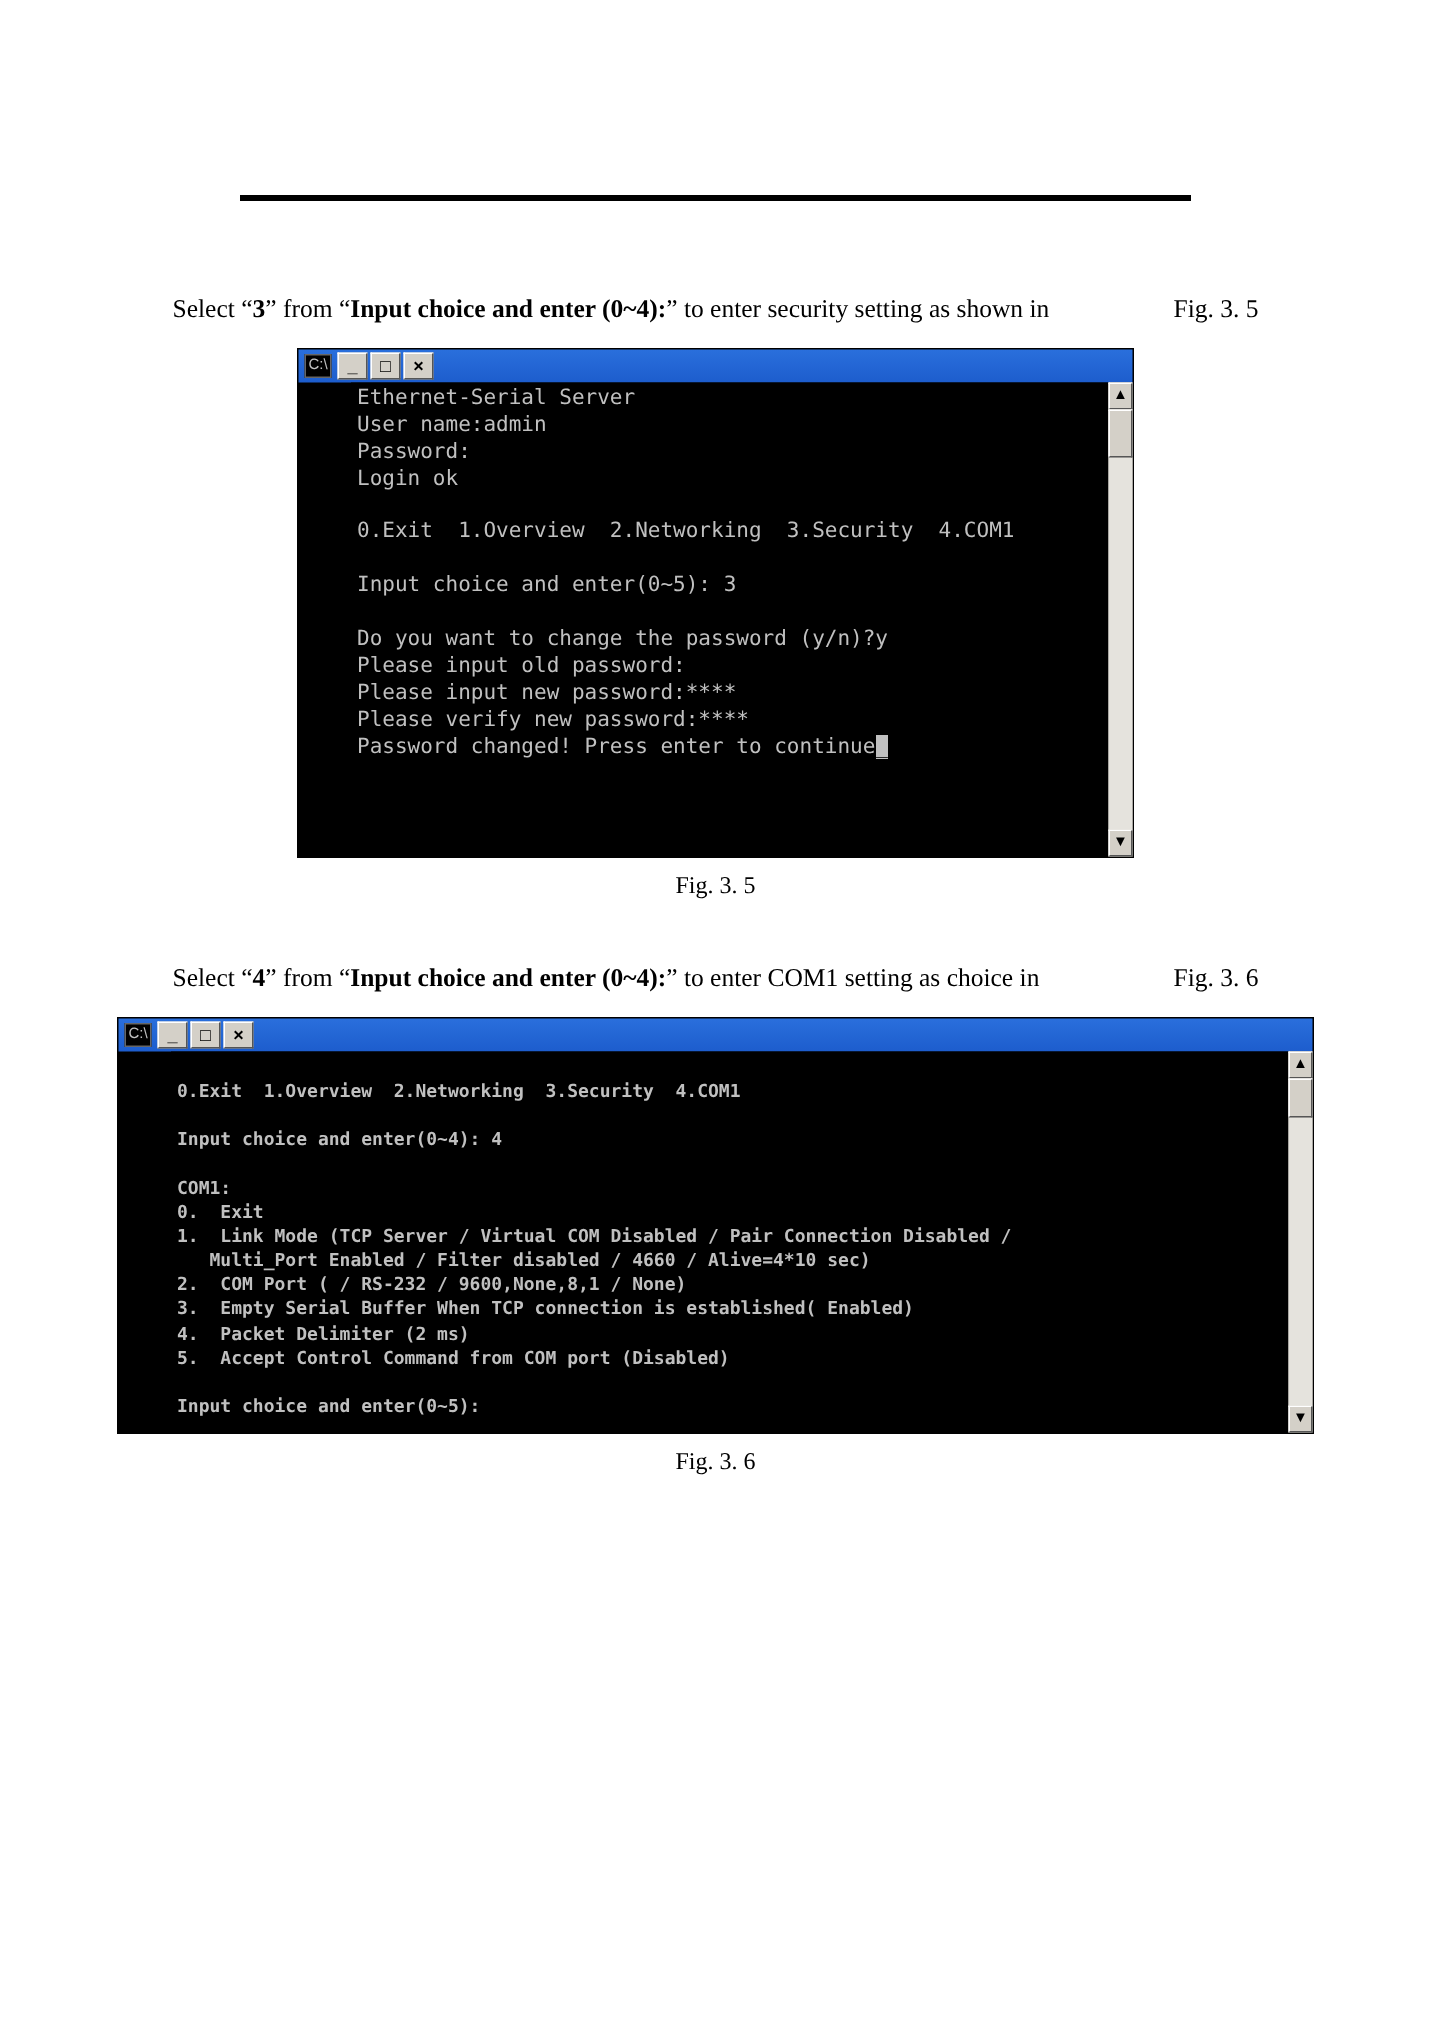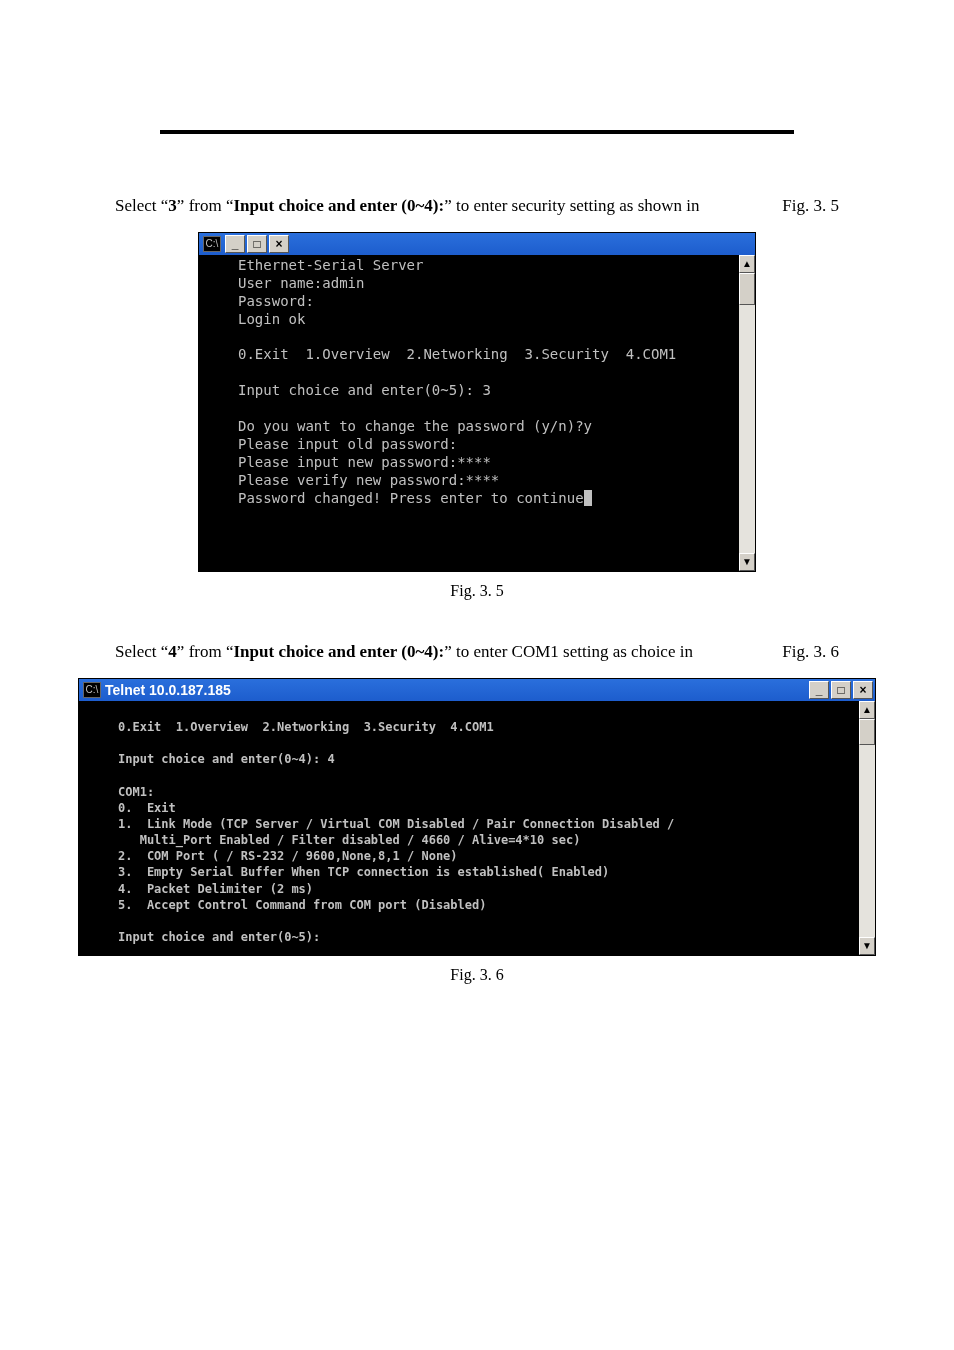--- a/index.html
+++ b/index.html
@@ -200,21 +200,20 @@
     <span class="left-piece">
       <span>Select </span><span>“</span><span class="bold">4</span><span>”</span><span> from </span><span>“</span><span class="bold">Input choice and enter (0~4):</span><span>”</span><span> to enter COM1 setting as choice in </span>
     </span>
     <span class="fill"></span>
     <span class="right-piece">Fig.&nbsp;3.&nbsp;6</span>
   </div>
 
   <div class="win win2">
     <div class="titlebar">
       <span class="ticon">C:\</span>
-      <span class="title-text">Telnet 10.0.187.185</span>
       <span class="btns">
         <span class="btn">_</span>
         <span class="btn">□</span>
         <span class="btn">×</span>
       </span>
     </div>
     <div class="term-body"><span></span>
 <span>0.Exit  1.Overview  2.Networking  3.Security  4.COM1</span>
 <span></span>
 <span>Input choice and enter(0~4): 4</span>

